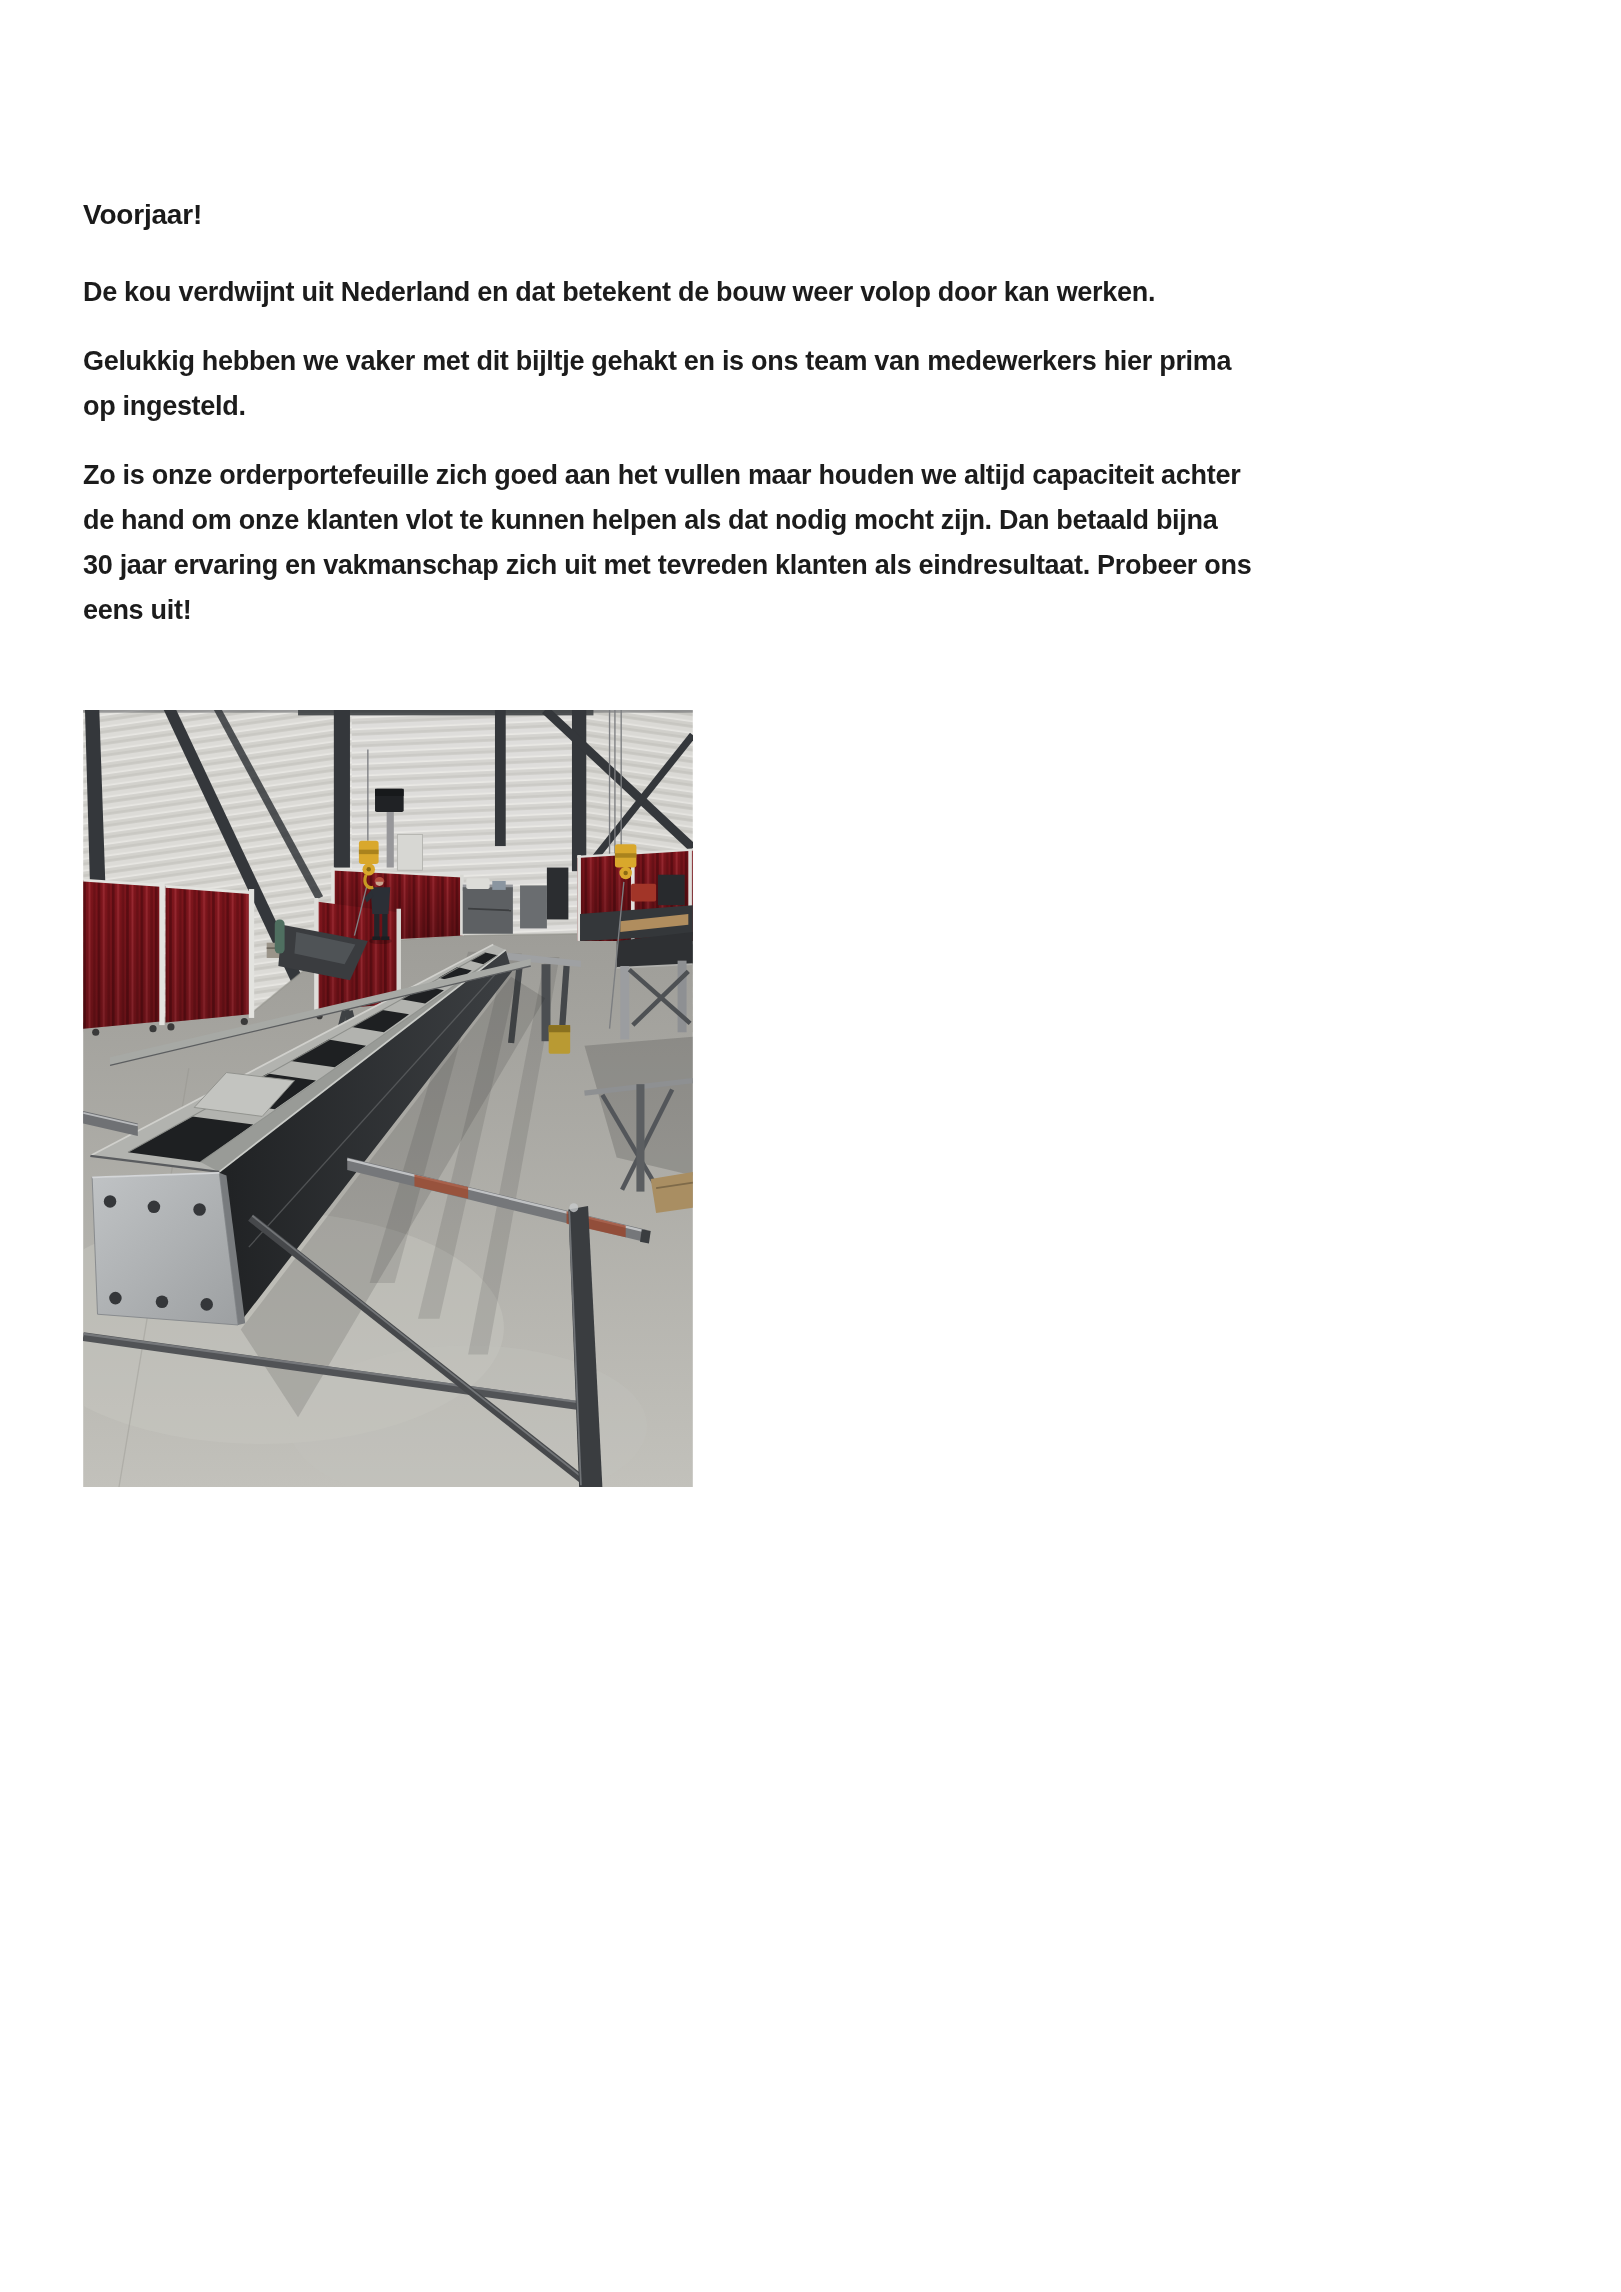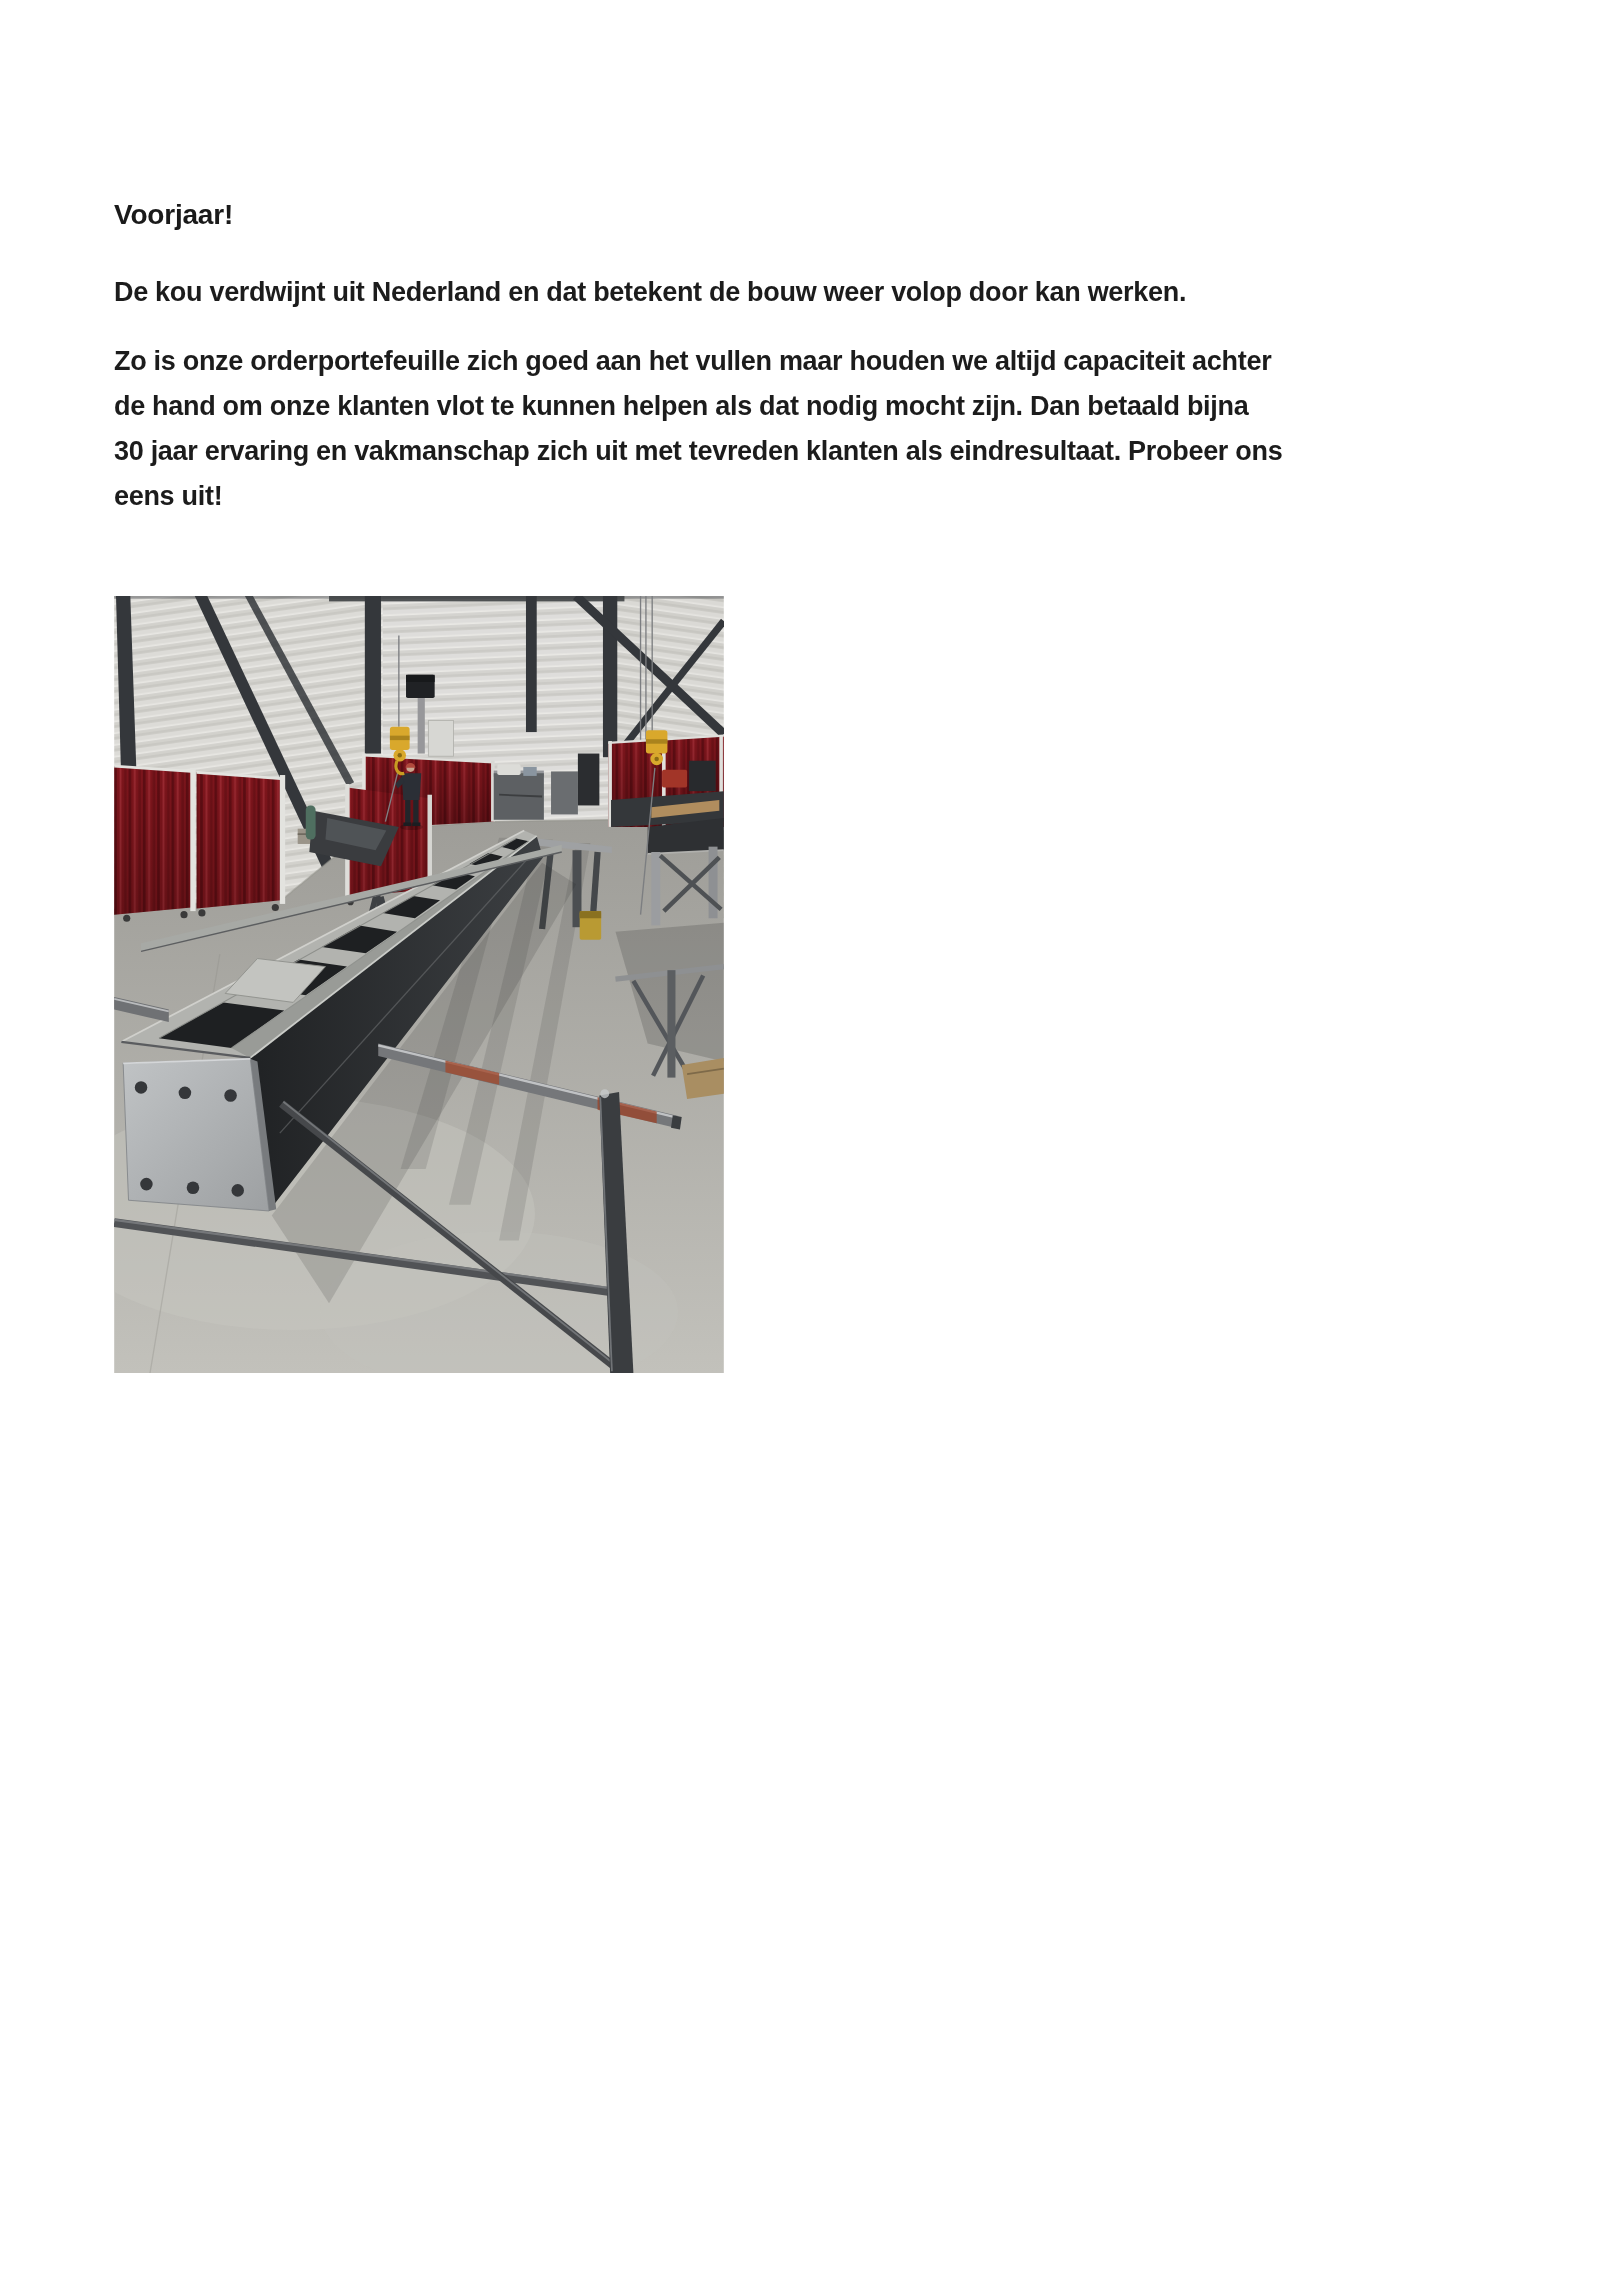--- a/index.html
+++ b/index.html
@@ -1,21 +1,21 @@
 <!DOCTYPE html>
 <html style="font-size:14.3px"><head>
 <meta charset="utf-8">
 <style>
   html,body{margin:0;padding:0;background:#ffffff;}
   .page{
     position:relative;
     width:1622px;height:1829px;
     background:#ffffff;
     box-sizing:border-box;
-    padding:198px 152px 0 114px;
+    padding:198px 152px 0 83px;
     font-family:"Liberation Sans","DejaVu Sans",sans-serif;
     color:#1c1c1c;
     overflow:hidden;
   }
   .doc-title{
     font-size:28px;line-height:34px;font-weight:700;
     margin:0 0 38px 0;color:#1a1a1a;
     letter-spacing:-0.2px;
   }
   .doc-par{
@@ -32,20 +32,22 @@
   .photo-figure svg{display:block;width:610px;height:777px;}
 </style>
 </head>
 <body>
 
 <div class="page">
 
   <h1 class="doc-title">Voorjaar!</h1>
 
   <p class="doc-par">De kou verdwijnt uit Nederland en dat betekent de bouw weer volop door kan werken.</p>
+  <p class="doc-par">Gelukkig hebben we vaker met dit bijltje gehakt en is ons team van medewerkers hier prima
+op ingesteld.</p>
   <p class="doc-par">Zo is onze orderportefeuille zich goed aan het vullen maar houden we altijd capaciteit achter
 de hand om onze klanten vlot te kunnen helpen als dat nodig mocht zijn.  Dan betaald bijna
 30 jaar ervaring en vakmanschap zich uit met tevreden klanten als eindresultaat. Probeer ons
 eens uit!</p>
 
   <figure class="photo-figure" role="img" aria-label="Productiehal: lange stalen balk op schragen met boutflens, rode lasgordijnen, golfplaten wand en een medewerker op de werkvloer">
     <svg viewBox="0 0 681 868" xmlns="http://www.w3.org/2000/svg">
       <defs>
         <pattern id="corrL" patternUnits="userSpaceOnUse" width="60" height="13" patternTransform="rotate(-8)">
           <rect width="60" height="13" fill="#dcdbd7"></rect>

